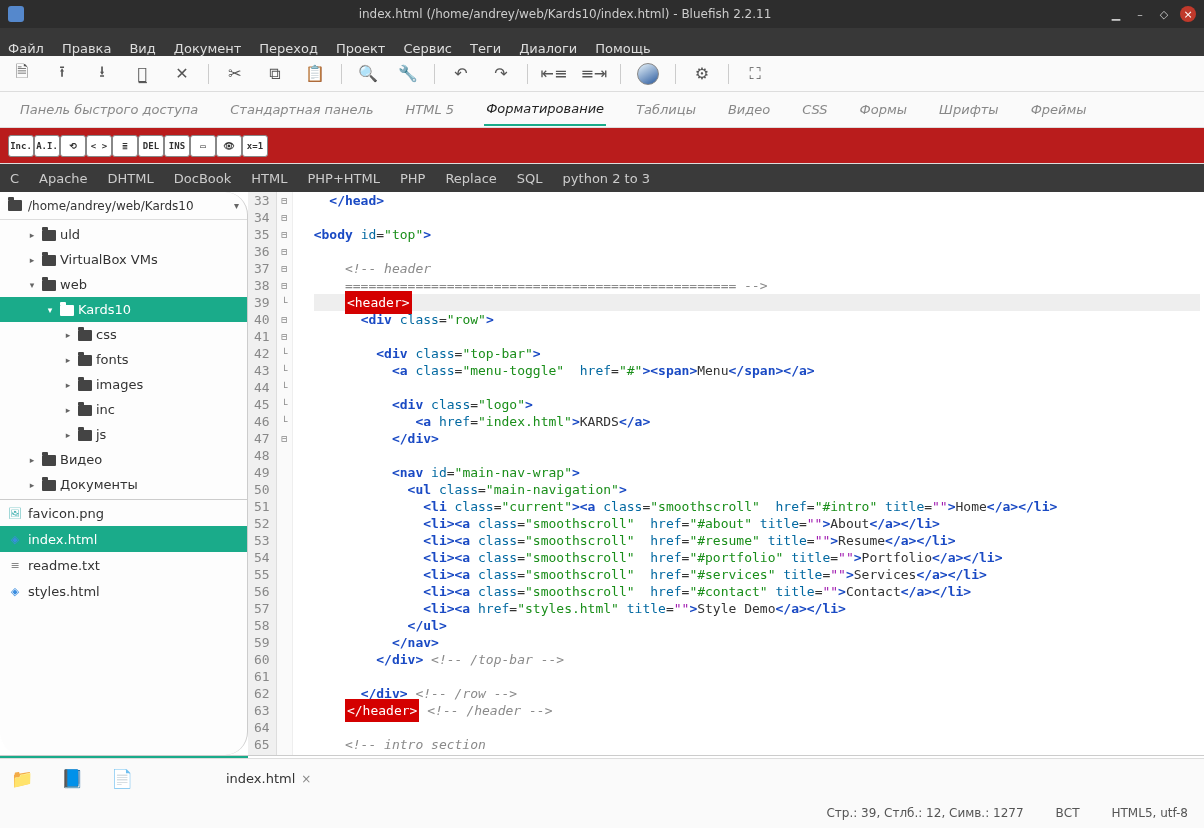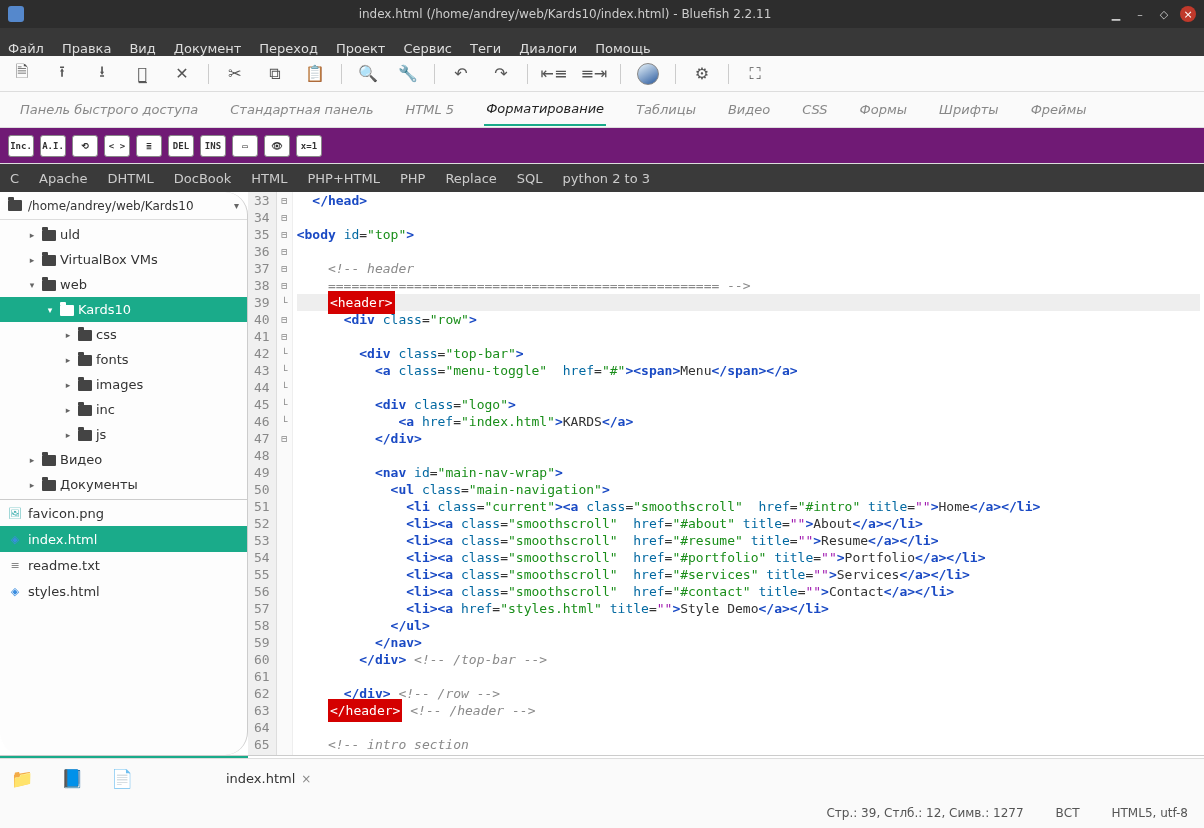--- a/index.html
+++ b/index.html
@@ -12,21 +12,21 @@
 .titlebar .close { background:#c0392b;border-radius:8px;color:#fff;}
 .menubar { background: #383838; color: #ddd; height: 28px; display: flex; align-items: flex-end; padding: 0 8px; gap: 18px; font-size: 13px;}
 .menubar span { cursor: pointer; }
 .toolbar1 { background: #fafafa; height: 36px; border-bottom: 1px solid #ddd; display: flex; align-items: center; padding: 0 12px; gap: 20px; }
 .toolbar1 .tbtn { width: 20px; height: 20px; display:flex;align-items:center;justify-content:center;color:#555;cursor:pointer;font-size:16px;}
 .toolbar1 .sep { width:1px; height:20px; background:#ccc; margin:0 -4px;}
 .toolbar1 .globe { width:22px;height:22px;border-radius:11px;background:linear-gradient(150deg,#e8f4fb,#2a5a9e);border:1px solid #888;}
 .tabbar { background: #fafafa; height: 36px; border-bottom: 1px solid #ddd; display:flex; align-items:center; padding:0 18px; gap:28px; font-size:13px; color:#888;}
 .tabbar .tab { padding: 8px 2px; cursor:pointer;font-style:italic; }
 .tabbar .tab.active { color:#222; border-bottom: 2px solid #1aab8a; }
-.toolbar2 { background: #701a75; height: 36px; border-bottom: 1px solid #ddd; display:flex; align-items:center; padding:0 8px; gap:6px;}
+.toolbar2 { background: #b91c1c; height: 36px; border-bottom: 1px solid #ddd; display:flex; align-items:center; padding:0 8px; }
 .toolbar2 .ibtn { width:26px;height:22px;border:1px solid #888;border-radius:3px;display:flex;align-items:center;justify-content:center;font-size:9px;font-weight:bold;background:#fff;cursor:pointer;font-family:monospace;}
 .langbar { background: #3a3a3a; color:#ddd; height:28px; display:flex; align-items:center; padding:0 10px; gap:20px; font-size:13px;}
 .langbar span { cursor:pointer; color:#ccc;}
 .mainarea { flex:1; display:flex; overflow:hidden; border-bottom:1px solid #ccc;}
 .sidebar { width: 248px; background:#fdfdfd; border-right:1px solid #ccc; display:flex; flex-direction:column; font-size:13px;border-radius:23px;}
 .pathbar { height:28px; border-bottom:1px solid #ddd; display:flex;align-items:center;padding:0 8px;gap:6px;}
 .pathbar .fld { width:14px;height:11px;background:#444;border-radius:1px;position:relative;}
 .pathbar .fld:before{content:"";position:absolute;top:-3px;left:0;width:6px;height:3px;background:#444;border-radius:1px 1px 0 0;}
 .pathbar .path { flex:1; color:#333; font-size:12px;white-space:nowrap;overflow:hidden;}
 .pathbar .chev { font-size:10px; color:#666;}
@@ -40,21 +40,21 @@
 .tree .node .folder:before{content:"";position:absolute;top:-3px;left:0;width:6px;height:3px;background:#444;border-radius:1px 1px 0 0;}
 .tree .node.sel .folder, .tree .node.sel .folder:before { background:#fff;}
 .filelist { border-top:1px solid #ccc;}
 .filelist .fitem { display:flex;align-items:center;height:26px;padding-left:8px;cursor:pointer;gap:6px;}
 .filelist .fitem.sel { background:#1aab8a;color:#fff;}
 .filelist .fic { width:14px;height:14px;display:flex;align-items:center;justify-content:center;font-size:11px;}
 .editor { flex:1; display:flex; background:#fff; font-family:"DejaVu Sans Mono",monospace; font-size:13px; overflow:hidden;}
 .gutter { background:#f0f0f0; color:#888; text-align:center; padding:0 6px; border-right:1px solid #ddd; user-select:none; line-height:17px;}
 .foldcol { width:16px; background:#fafafa; border-right:1px solid #eee; line-height:17px; text-align:center; color:#888; font-size:10px;}
 .code { flex:1; padding:0 4px; line-height:17px; white-space:pre; overflow:hidden;}
-.code .line { height:17px; }
+.code .line { height:17px;margin-left:17px; }
 .code .hl { background:#eeeeee; }
 .t-blue { color:#1a4ac4; font-weight:bold;}
 .t-red { color:#0369a1;}
 .t-green { color:#1a8e1a;}
 .t-purple { color:#a01ab0;}
 .t-gray { color:#8a8a8a; font-style:italic;}
 .hdr { background:#d40000; color:#fff; padding:4px 2px;}
 .bottombar { height:40px; display:flex; align-items:center; padding:0 12px; gap:28px; background:#fafafa; border-top:1px solid #ddd;}
 .bottombar .bic { width:22px;height:22px;cursor:pointer;display:flex;align-items:center;justify-content:center;font-size:18px;}
 .edtabs { height:30px; border-top:1px solid #ddd; display:flex;align-items:center;padding:0 12px;background:#f9f9f9;font-size:13px;}

